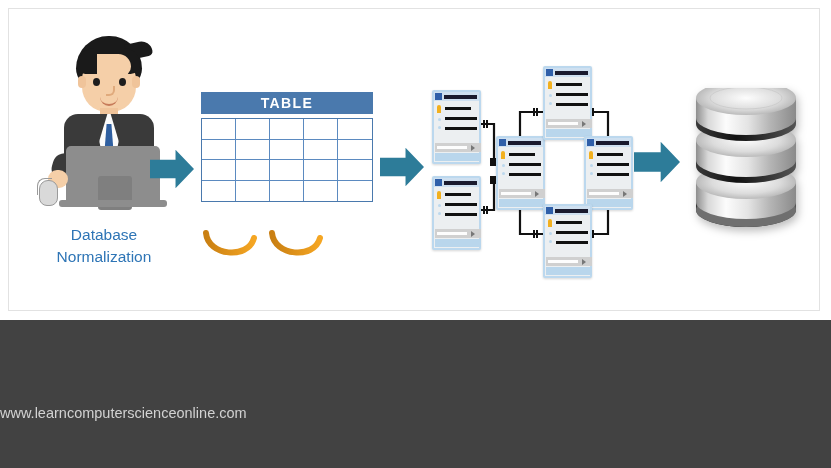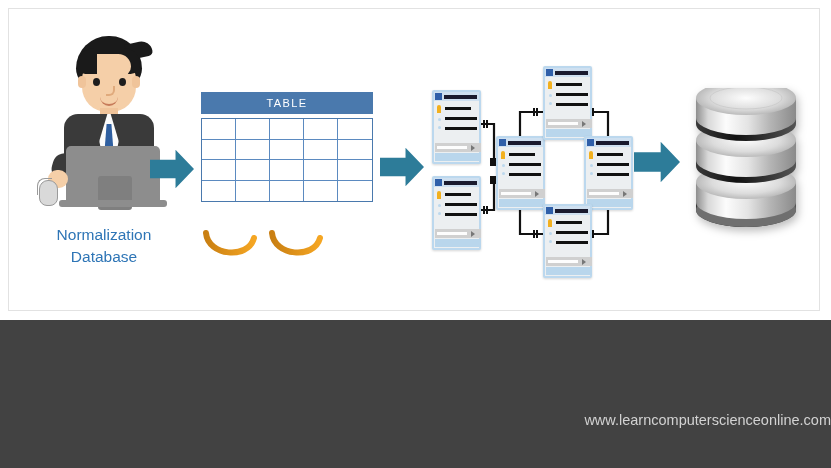--- a/index.html
+++ b/index.html
@@ -68,21 +68,21 @@
   .teal-arrow{position:absolute;background:#2d7c99;
     clip-path:polygon(0 28%,58% 28%,58% 4%,100% 50%,58% 96%,58% 72%,0 72%);
     filter:drop-shadow(1px 2px 1px rgba(0,0,0,.22));}
   #arrow-1{left:150px;top:148px;width:44px;height:42px;}
   #arrow-2{left:380px;top:146px;width:44px;height:42px;}
   #arrow-3{left:634px;top:140px;width:46px;height:44px;}
 
   
   #table-block{position:absolute;left:201px;top:92px;width:172px;height:110px;}
   #table-header{width:100%;height:22px;background:#4a79ad;color:#ffffff;
-     font-size:11px;letter-spacing:1.4px;font-weight:normal;
+     font-size:14px;letter-spacing:1.4px;font-weight:bold;
      display:flex;align-items:center;justify-content:center;box-sizing:border-box;}
   #table-grid{position:absolute;left:0;top:26px;width:172px;height:84px;
      display:grid;grid-template-columns:repeat(5,1fr);grid-template-rows:repeat(4,1fr);
      border:1.6px solid #4a79ad;box-sizing:border-box;background:#fff;}
   #table-grid div{border-right:1.4px solid #5b8ac0;border-bottom:1.4px solid #5b8ac0;box-sizing:border-box;}
   #table-grid div:nth-child(5n){border-right:none;}
   #table-grid div:nth-child(n+16){border-bottom:none;}
 
   
   #nf-row{position:absolute;left:196px;top:210px;width:184px;height:14px;}
@@ -114,21 +114,21 @@
 
   
   #database-cylinder{position:absolute;left:690px;top:88px;width:112px;height:150px;
      filter:drop-shadow(2px 4px 4px rgba(0,0,0,.26));}
 
   
   #title-band{position:absolute;left:0;top:320px;width:831px;height:148px;background:#424242;}
   #main-title{position:absolute;left:0;top:28px;width:831px;text-align:center;
      color:#f0b828;font-size:44px;font-weight:bold;letter-spacing:.5px;
      font-family:"Liberation Sans",sans-serif;}
-  #site-url{position:absolute;left:0;top:92px;width:831px;text-align:right;
+  #site-url{position:absolute;left:0;top:85px;width:831px;text-align:left;
      color:#d2d2d2;font-size:14.5px;font-family:"Liberation Sans",sans-serif;}
 </style>
 </head>
 <body>
 
 <div id="illustration-panel">
   <div id="panel-frame"></div>
 
   <div id="user-figure">
     <div class="hair"></div>
@@ -150,22 +150,22 @@
     <div class="tie"></div>
     <div class="arm"></div>
     <div class="monitor"></div>
     <div class="monitor-neck"></div>
     <div class="monitor-foot"></div>
     <div class="hand"></div>
     <div class="mouse-cord"></div>
     <div class="mouse"></div>
   </div>
   <div id="user-label">
+    <div>Database</div>
     <div>Normalization</div>
-    <div>Database</div>
   </div>
 
   <div class="teal-arrow" id="arrow-1"></div>
 
   <div id="table-block">
     <div id="table-header">TABLE</div>
     <div id="table-grid">
       <div></div>
         <div></div>
       <div></div>

